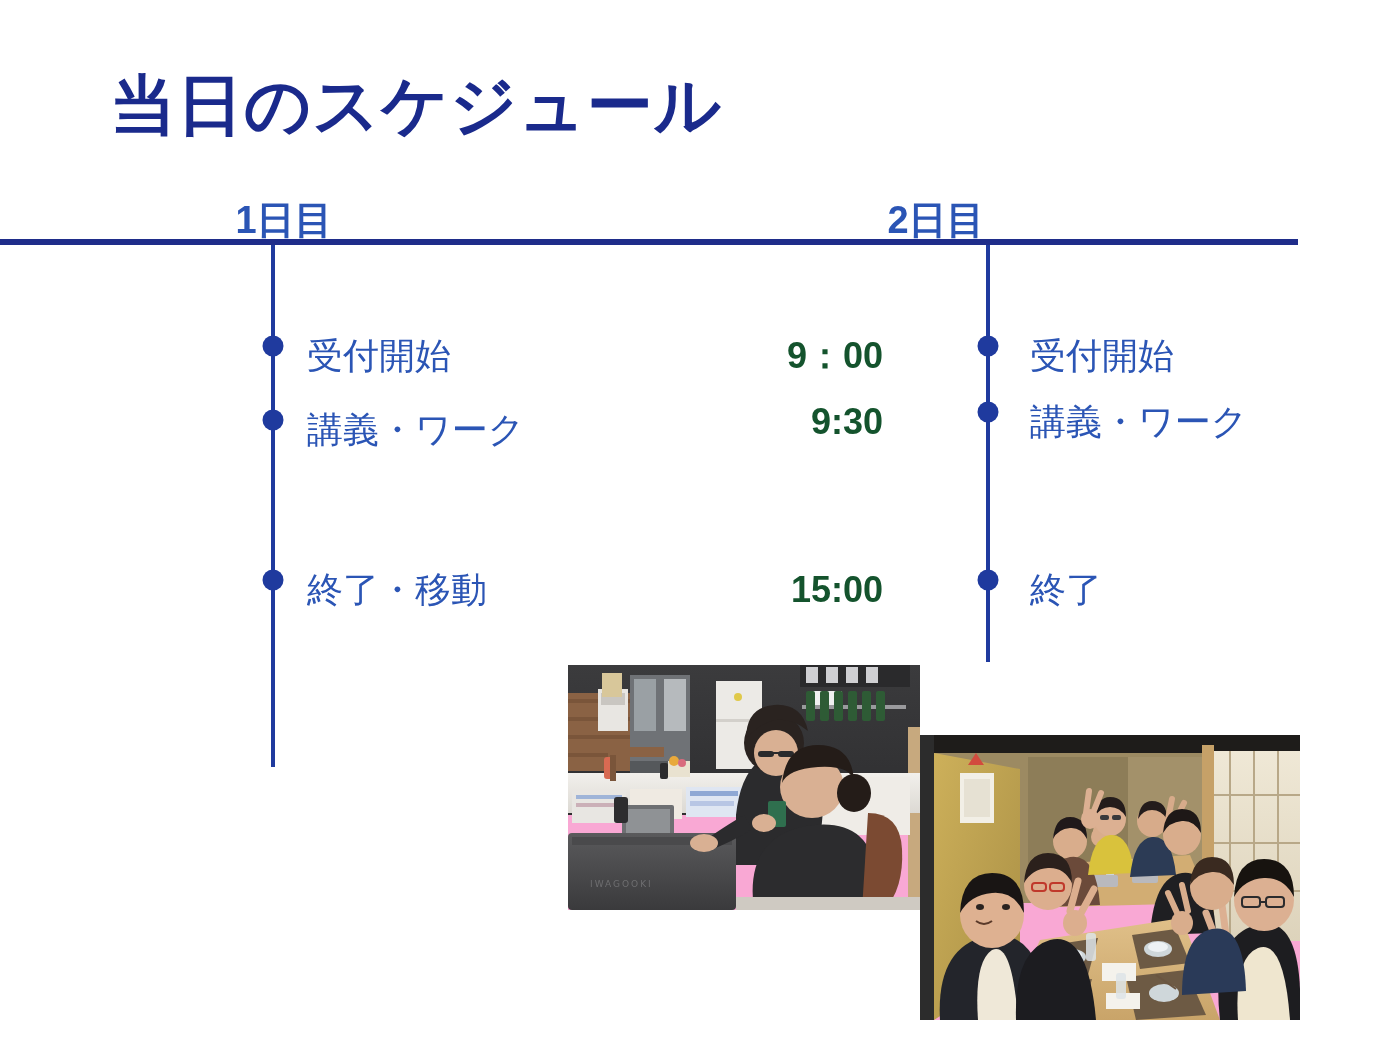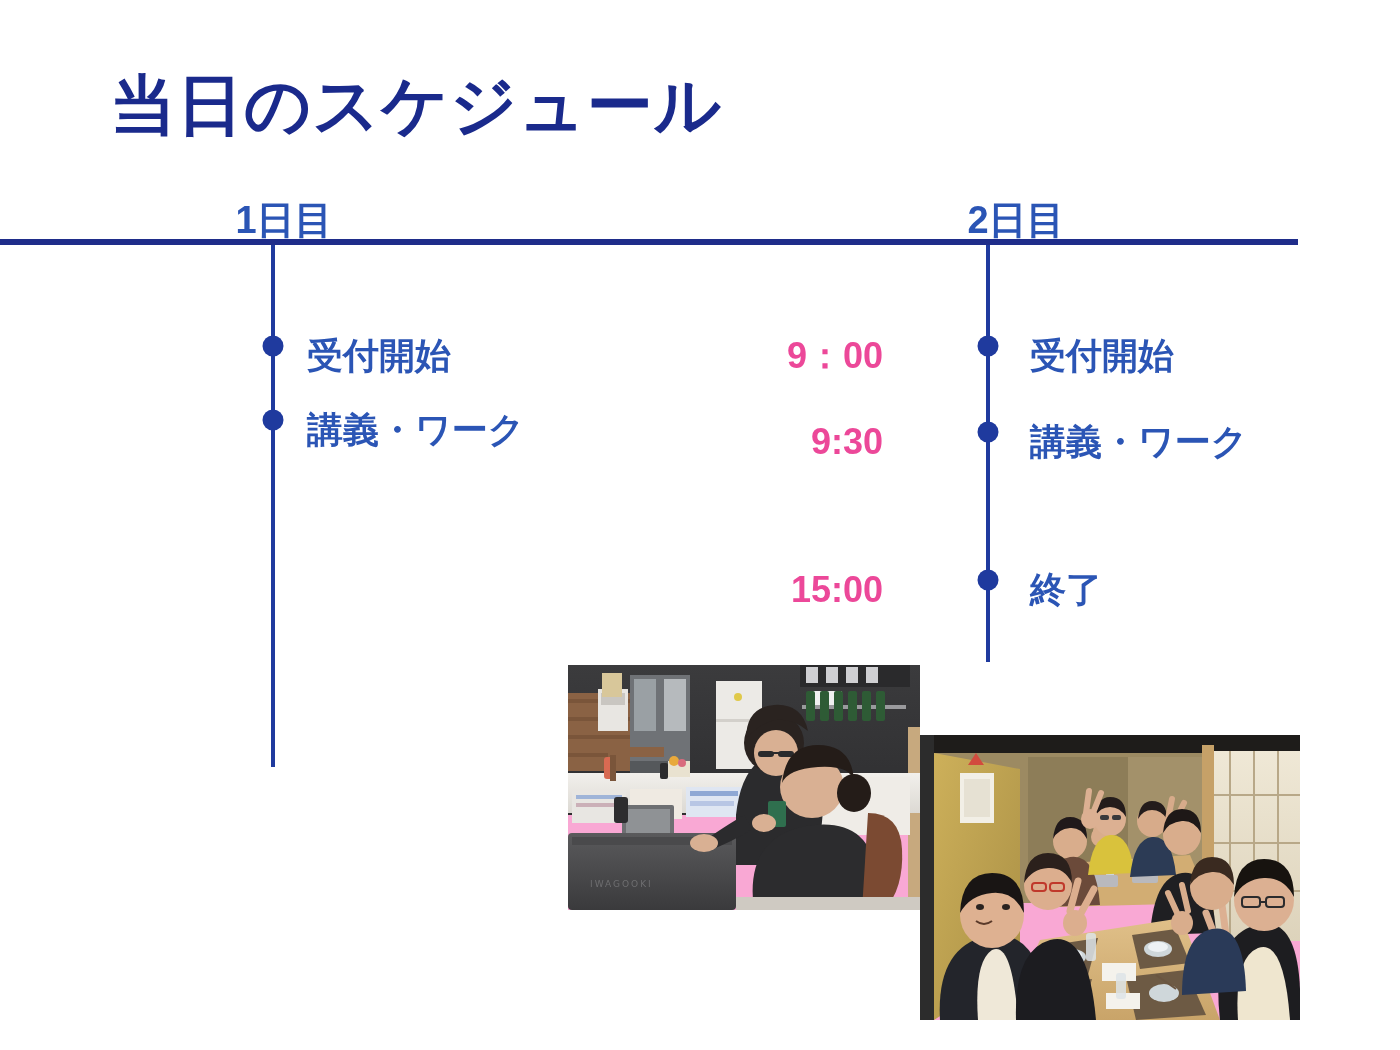--- a/index.html
+++ b/index.html
@@ -40,21 +40,21 @@
     position: absolute;
     font-size: 38px;
     font-weight: 700;
     color: #2b55b5;
     line-height: 1.0;
     white-space: nowrap;
     text-align: center;
     transform: translateX(-50%);
   }
   .day-header.day1 { left: 284px; top: 201px; }
-  .day-header.day2 { left: 1016px; top: 201px; }
+  .day-header.day2 { left: 936px; top: 201px; }
 
   
   .axis-rule {
     position: absolute;
     left: 0px;
     top: 239px;
     width: 1298px;
     height: 6px;
     background: #1f2d8a;
   }
@@ -73,37 +73,37 @@
   .tl-row {
     position: absolute;
     height: 52px;
     display: flex;
     align-items: center;
   }
   .tl-time {
     position: absolute;
     font-size: 36px;
     font-weight: 700;
-    color: #ec4899;
+    color: #14532d;
     white-space: nowrap;
     line-height: 1;
     text-align: right;
   }
   .tl-dot {
     position: absolute;
     width: 21px;
     height: 21px;
     border-radius: 50%;
     background: #1f3a9e;
     transform: translate(-50%, -50%);
   }
   .tl-label {
     position: absolute;
     font-size: 36px;
-    font-weight: 700;
+    font-weight: 400;
     color: #2b55b5;
     white-space: nowrap;
     line-height: 1;
   }
   .col1 .tl-dot   { left: 273px; }
   .col1 .tl-label { left: 307px; }
 
   
   .col2 .tl-time  { right: 447px; }
   .col2 .tl-dot   { left: 988px; }
@@ -162,29 +162,34 @@
     <span class="tl-dot"></span>
     <span class="tl-label">受付開始</span>
   </div>
 
   <div class="tl-row col1" style="top:404px;left:0;width:600px;">
 
     <span class="tl-dot"></span>
     <span class="tl-label">講義・ワーク</span>
   </div>
 
+  <div class="tl-row col1" style="top:564px;left:0;width:600px;">
+
+    <span class="tl-dot"></span>
+    <span class="tl-label">終了・移動</span>
+  </div>
 
 
   <div class="tl-row col2" style="top:330px;left:0;width:1330px;">
     <span class="tl-time">9：00</span>
     <span class="tl-dot"></span>
     <span class="tl-label">受付開始</span>
   </div>
 
-  <div class="tl-row col2" style="top:416px;left:0;width:1330px;">
+  <div class="tl-row col2" style="top:396px;left:0;width:1330px;">
     <span class="tl-time">9:30</span>
     <span class="tl-dot"></span>
     <span class="tl-label">講義・ワーク</span>
   </div>
 
   <div class="tl-row col2" style="top:564px;left:0;width:1330px;">
     <span class="tl-time">15:00</span>
     <span class="tl-dot"></span>
     <span class="tl-label">終了</span>
   </div>

